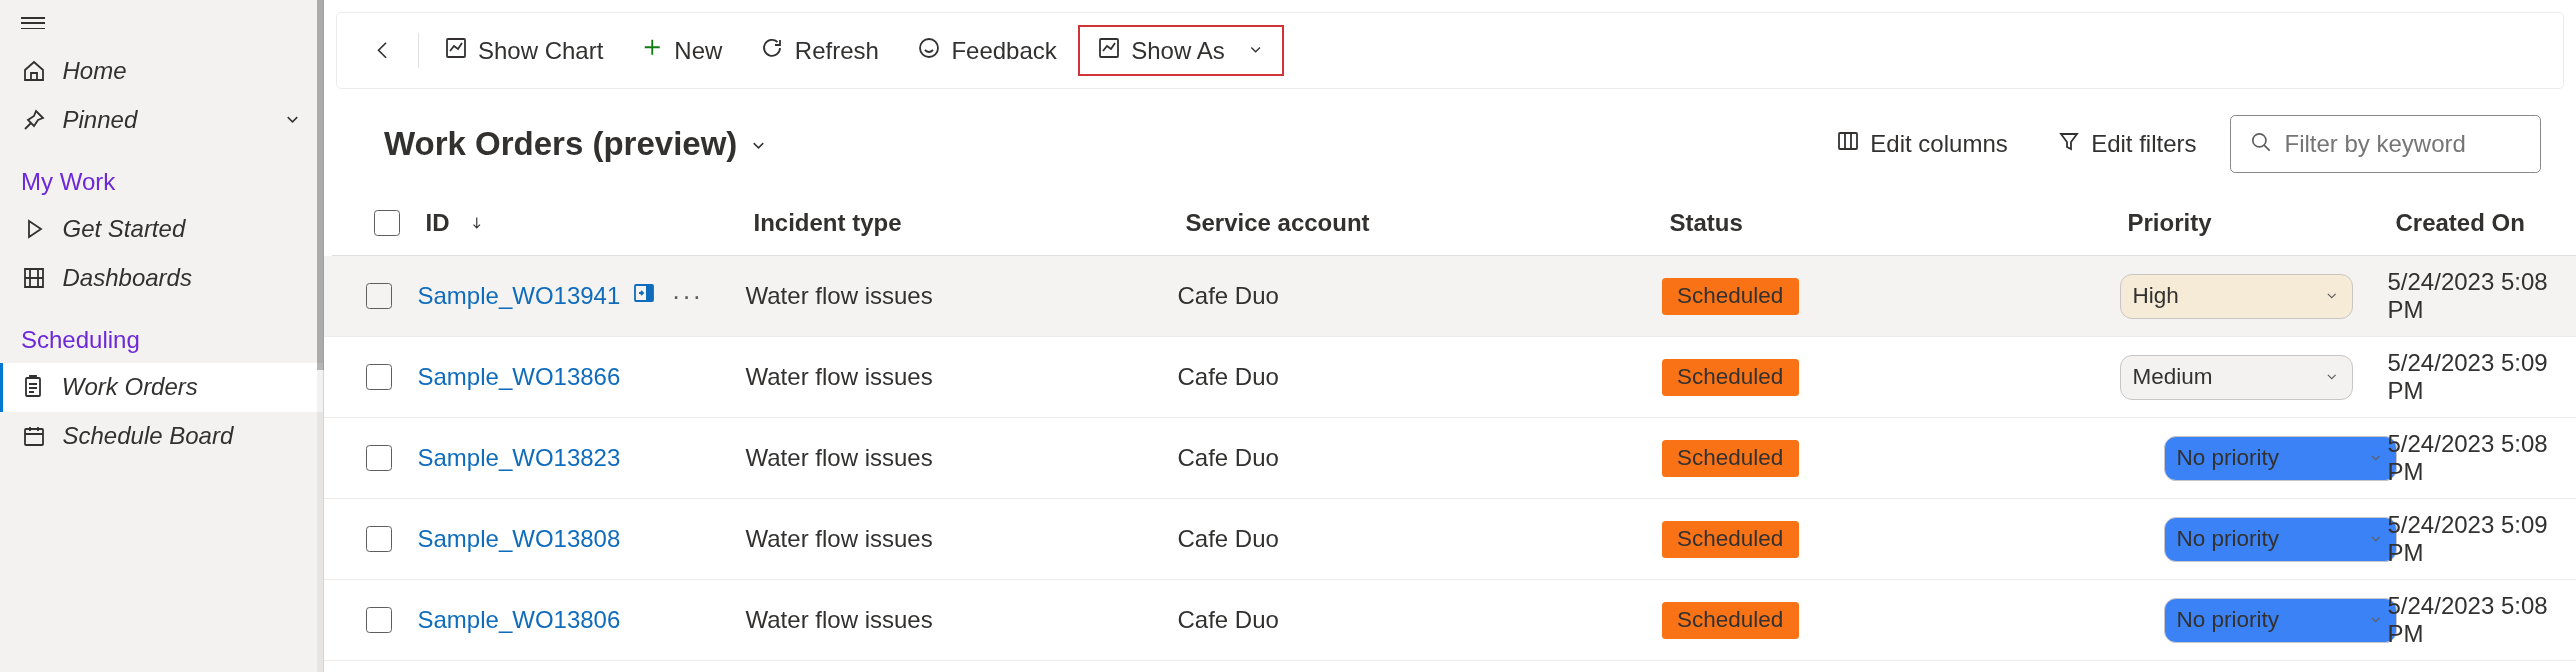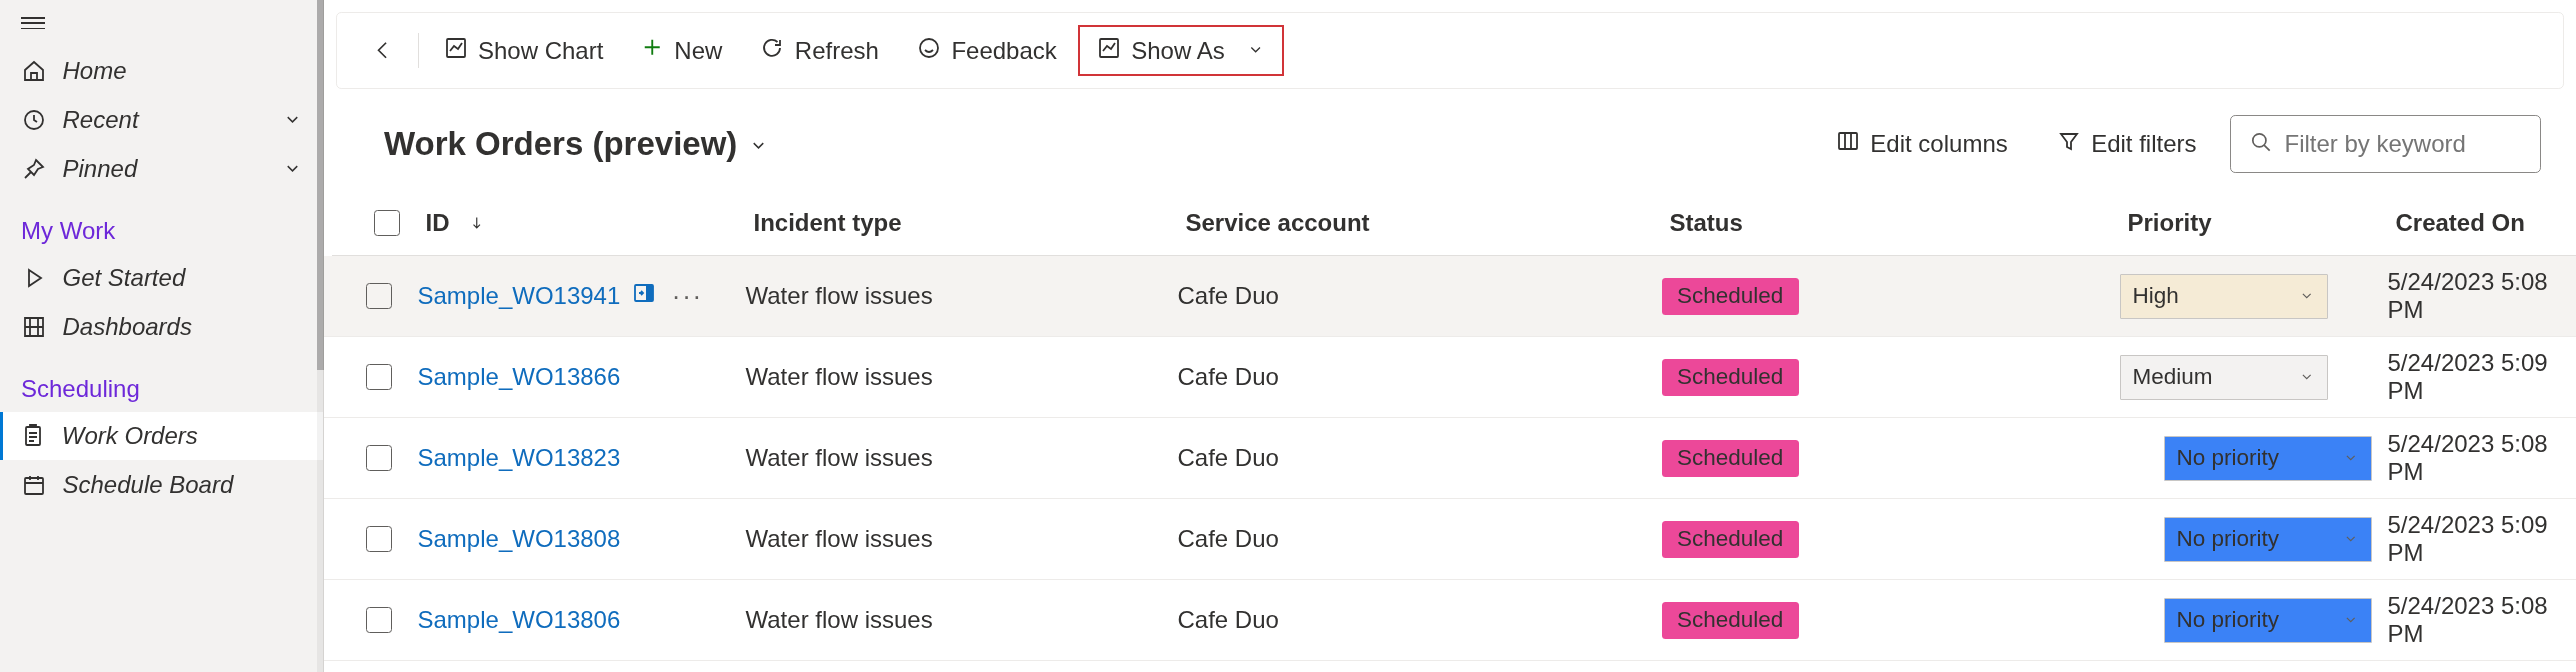--- a/index.html
+++ b/index.html
@@ -221,33 +221,33 @@
     .col-status { width: 458px; }
     .col-priority { width: 268px; }
     .col-created { flex: 1; }
     .link {
       color: #0f6cbd;
       cursor: pointer;
     }
     .badge-status {
       display: inline-block;
       padding: 5.2px 15.5px;
-      background: #ec4899;
+      background: #f97316;
       color: #323130;
       border-radius: 3.5px;
       font-size: 22.5px;
     }
     .priority-select {
       display: flex;
       align-items: center;
       justify-content: space-between;
       padding: 8.6px 12px;
       border: 0.9px solid #c8c6c4;
-      border-radius: 1px;
-      width: 208px;
+      border-radius: 12px;
+      width: 233px;
       font-size: 22.5px;
       cursor: pointer;
     }
     .priority-select.high {
       background: #f5ebd6;
     }
     .priority-select.medium {
       background: #f3f2f1;
     }
     .priority-select.none {
@@ -285,34 +285,20 @@
         <span></span>
     </div>
   </div>
   <div class="nav-item">
     <span class="nav-icon">
       <svg width="24" height="24" viewBox="0 0 24 24">
           <path class="svg-stroke-dark" d="M3 11 L12 3 L21 11 V21 H3 Z M9 21 V14 H15 V21"></path>
         </svg>
     </span>
     <span class="nav-label">Home</span>
-  </div>
-  <div class="nav-item">
-    <span class="nav-icon">
-      <svg width="24" height="24" viewBox="0 0 24 24">
-          <circle class="svg-stroke-dark" cx="12" cy="12" r="9"></circle>
-          <path class="svg-stroke-dark" d="M12 7 V12 L15 14"></path>
-        </svg>
-    </span>
-    <span class="nav-label">Recent</span>
-    <span class="chevron-holder">
-      <svg width="19" height="19" viewBox="0 0 24 24">
-          <path class="svg-stroke-dark" d="M6 9 L12 15 L18 9"></path>
-        </svg>
-    </span>
   </div>
   <div class="nav-item">
     <span class="nav-icon">
       <svg width="24" height="24" viewBox="0 0 24 24">
           <path class="svg-stroke-dark" d="M14 3 L21 10 L16 12 L12 18 L6 12 L12 8 Z M9 15 L3 21"></path>
         </svg>
     </span>
     <span class="nav-label">Pinned</span>
     <span class="chevron-holder">
       <svg width="19" height="19" viewBox="0 0 24 24">

